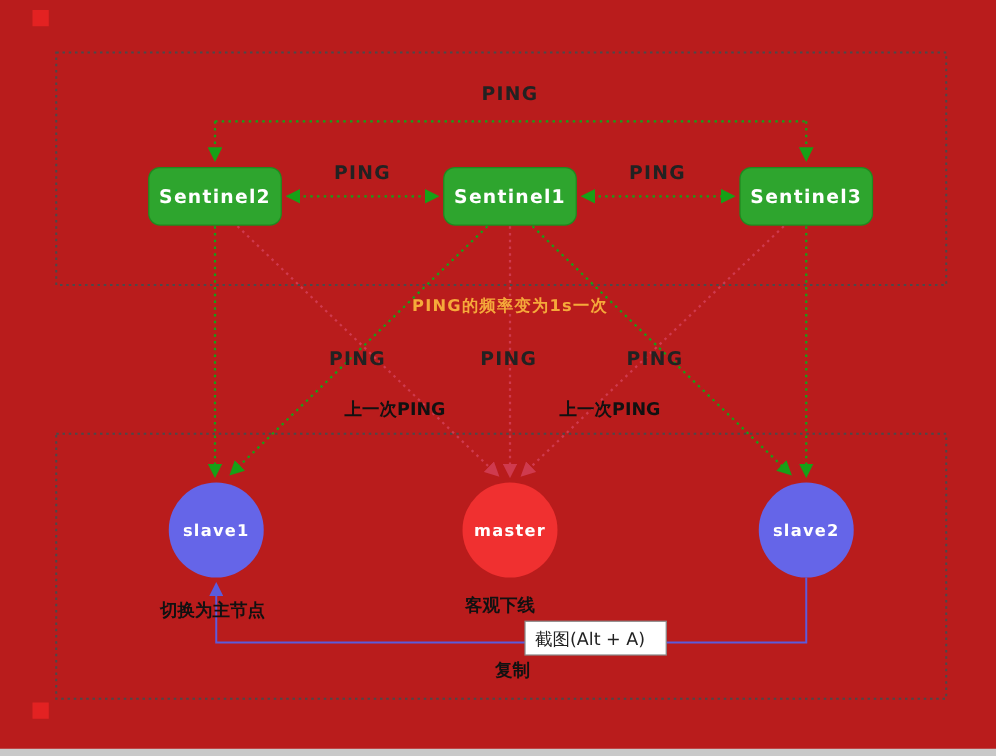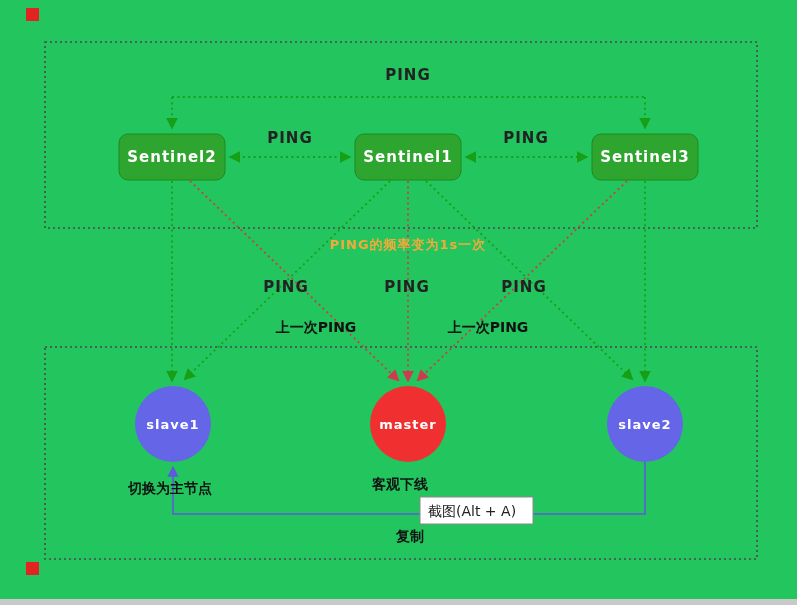--- a/index.html
+++ b/index.html
@@ -1,19 +1,19 @@
 <!DOCTYPE html>
 <html><head>
 <meta charset="utf-8">
 <style>
   html,body{margin:0;padding:0;background:#fff}
   .canvas{
     position:relative;
     width:797px;height:605px;
-    background:#22c55e;
+    background:#b91c1c;
     font-family:"DejaVu Sans","Liberation Sans",sans-serif;
     overflow:hidden;
   }
   svg{display:block}
   text{font-family:"DejaVu Sans","Liberation Sans",sans-serif}
 
   .dashbox{fill:none;stroke:#4a4a4a;stroke-width:1.6;stroke-dasharray:2 3}
   .dotted{fill:none;stroke-width:1.8;stroke-dasharray:2 3.4}
   .solidline{fill:none;stroke-width:1.6}
   .redsq{fill:#e32222}

